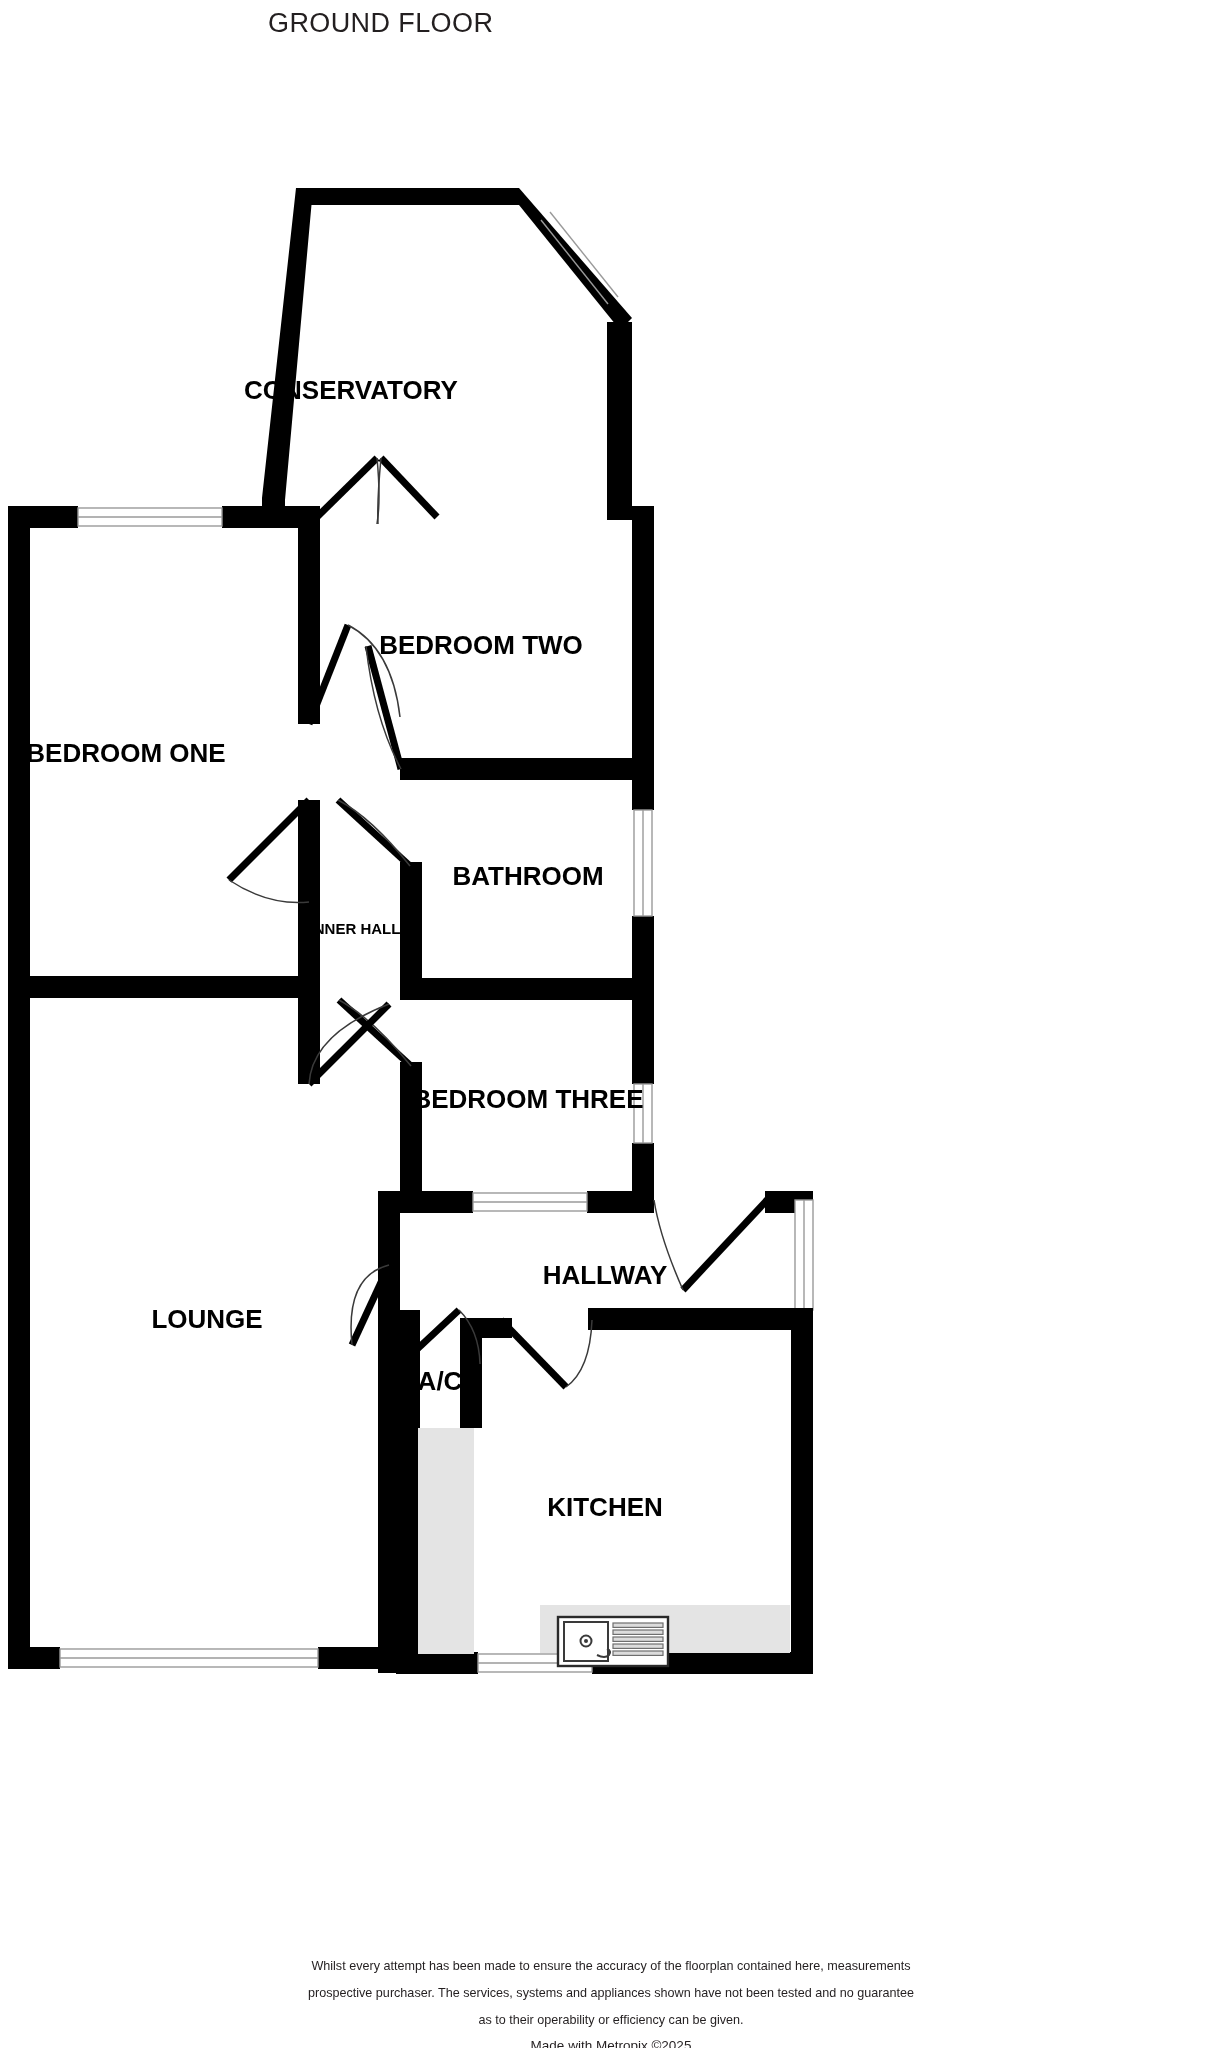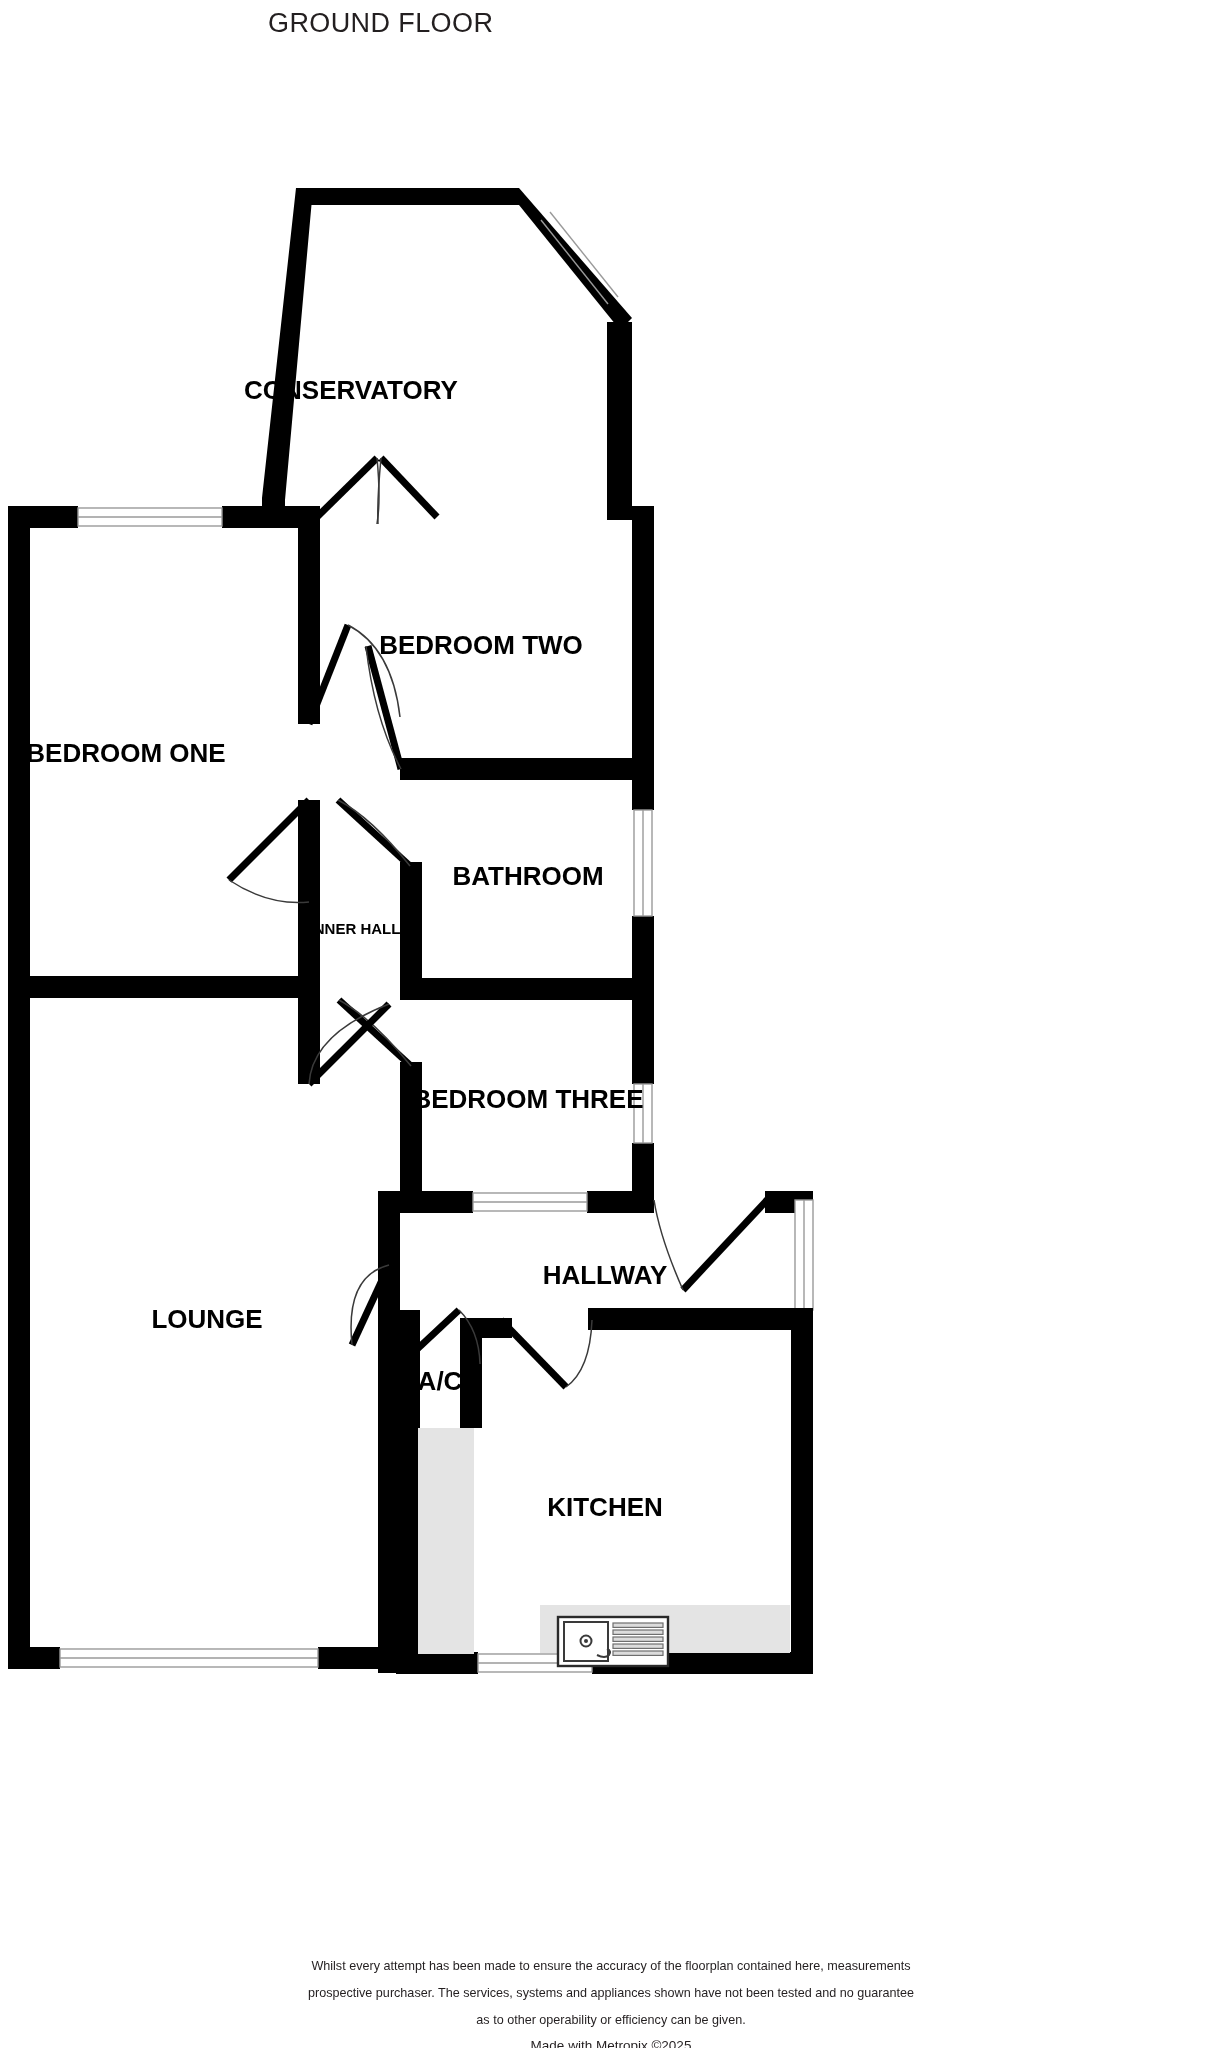--- a/index.html
+++ b/index.html
@@ -260,18 +260,18 @@
       <text class="room-label big" x="207" y="1321">LOUNGE</text>
       <text class="room-label big" x="605" y="1277">HALLWAY</text>
       <text class="room-label big" x="440" y="1383">A/C</text>
       <text class="room-label big" x="605" y="1509">KITCHEN</text>
     </g>
   </svg>
 
   <div class="disclaimer">
     <span class="line">Whilst every attempt has been made to ensure the accuracy of the floorplan contained here, measurements</span>
     <span class="line">prospective purchaser. The services, systems and appliances shown have not been tested and no guarantee</span>
-    <span class="line">as to other operability or efficiency can be given.</span>
+    <span class="line">as to their operability or efficiency can be given.</span>
   </div>
 
   <div class="credit">Made with Metropix ©2025</div>
 
 </div>
 
 </body></html>

